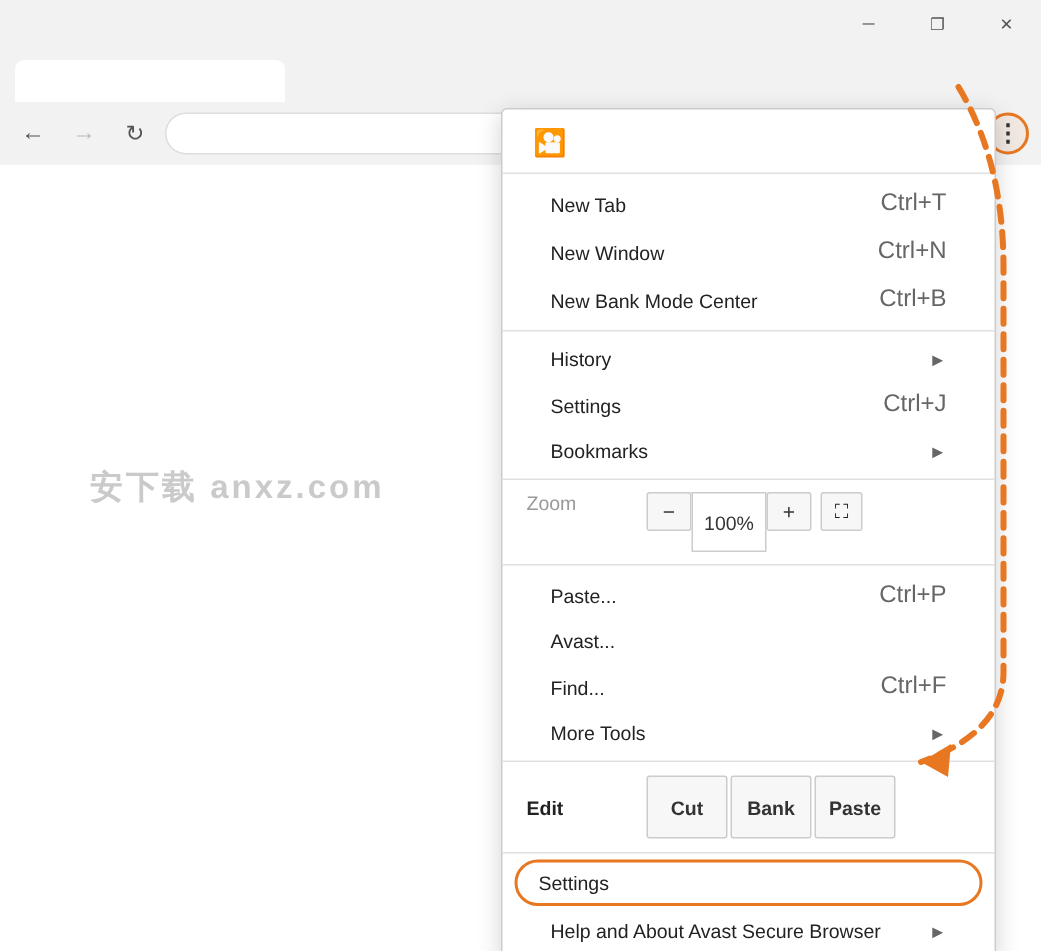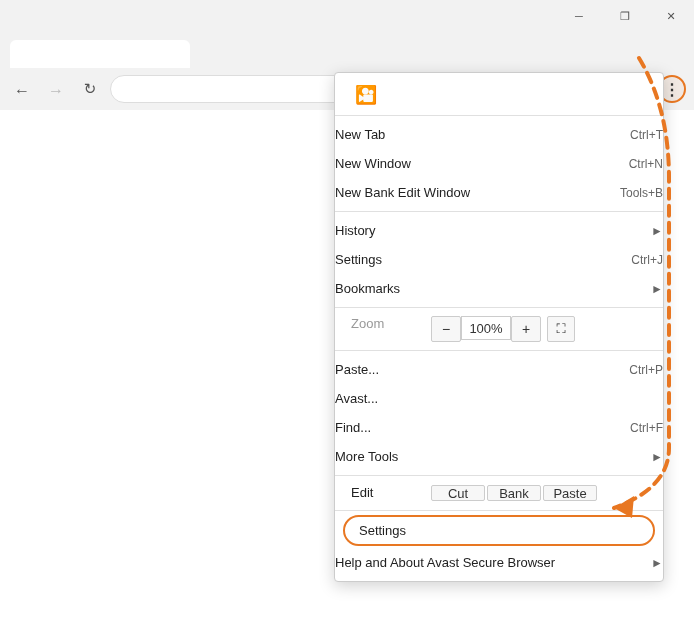--- a/index.html
+++ b/index.html
@@ -133,31 +133,31 @@
       border: 1px solid #ccc;
       box-shadow: 0 4px 16px rgba(0,0,0,0.18);
       border-radius: 4px;
       z-index: 100;
       padding: 4px 0;
     }
 
     .menu-item {
       display: flex;
       align-items: center;
-      padding: 7px 0;
+      padding: 7px 32px;
       cursor: pointer;
       color: #222;
       font-size: 13px;
       position: relative;
     }
 
     .menu-item .shortcut {
       margin-left: auto;
       color: #666;
-      font-size: 12px;
+      font-size: 16px;
     }
 
     .menu-item .arrow {
       margin-left: auto;
       color: #666;
       font-size: 12px;
     }
 
     .menu-separator {
       height: 1px;
@@ -204,21 +204,21 @@
       color: #333;
       border-radius: 2px;
     }
 
     .zoom-value {
       min-width: 50px;
       text-align: center;
       font-size: 13px;
       color: #333;
       border: 1px solid #ccc;
-      height: 24px;
+      height: 40px;
       display: flex;
       align-items: center;
       justify-content: center;
       background: white;
     }
 
     .zoom-fullscreen {
       margin-left: 6px;
       width: 28px;
       height: 26px;
@@ -227,34 +227,35 @@
       display: flex;
       align-items: center;
       justify-content: center;
       cursor: pointer;
       border-radius: 2px;
     }
 
     
     .edit-row {
       display: flex;
-      align-items: flex-start;
+      align-items: center;
       padding: 5px 16px;
       gap: 0;
+      font-weight: bold;
     }
 
     .edit-label {
       min-width: 80px;
       font-size: 13px;
       color: #222;
     }
 
     .edit-btn {
       min-width: 54px;
-      height: 16px;
+      height: 42px;
       border: 1px solid #ccc;
       background: #f7f7f7;
       display: flex;
       align-items: center;
       justify-content: center;
       cursor: pointer;
       font-size: 13px;
       color: #333;
       border-radius: 2px;
       margin-right: 2px;
@@ -326,38 +327,39 @@
 
     <div class="toolbar-icon">★</div>
     <div class="toolbar-icon" style="font-size:13px;">🔒</div>
     <div class="ad-badge">AD</div>
     <div class="toolbar-icon" style="font-size:16px;">🐀</div>
     <div class="menu-icon-btn">⋮</div>
   </div>
 
   <div class="browser-content"></div>
 
+  <div class="watermark">安下载   anxz.com</div>
 
   <div class="dropdown-menu">
 
     <div class="menu-camera-icon">🎦</div>
 
     <div class="menu-separator"></div>
 
     <div class="menu-item">
       <span>New Tab</span>
       <span class="shortcut">Ctrl+T</span>
     </div>
     <div class="menu-item">
       <span>New Window</span>
       <span class="shortcut">Ctrl+N</span>
     </div>
     <div class="menu-item">
-      <span>New Bank Edit Window</span>
-      <span class="shortcut">Tools+B</span>
+      <span>New Bank Mode Center</span>
+      <span class="shortcut">Ctrl+B</span>
     </div>
 
     <div class="menu-separator"></div>
 
     <div class="menu-item">
       <span>History</span>
       <span class="arrow">►</span>
     </div>
     <div class="menu-item">
       <span>Settings</span>

